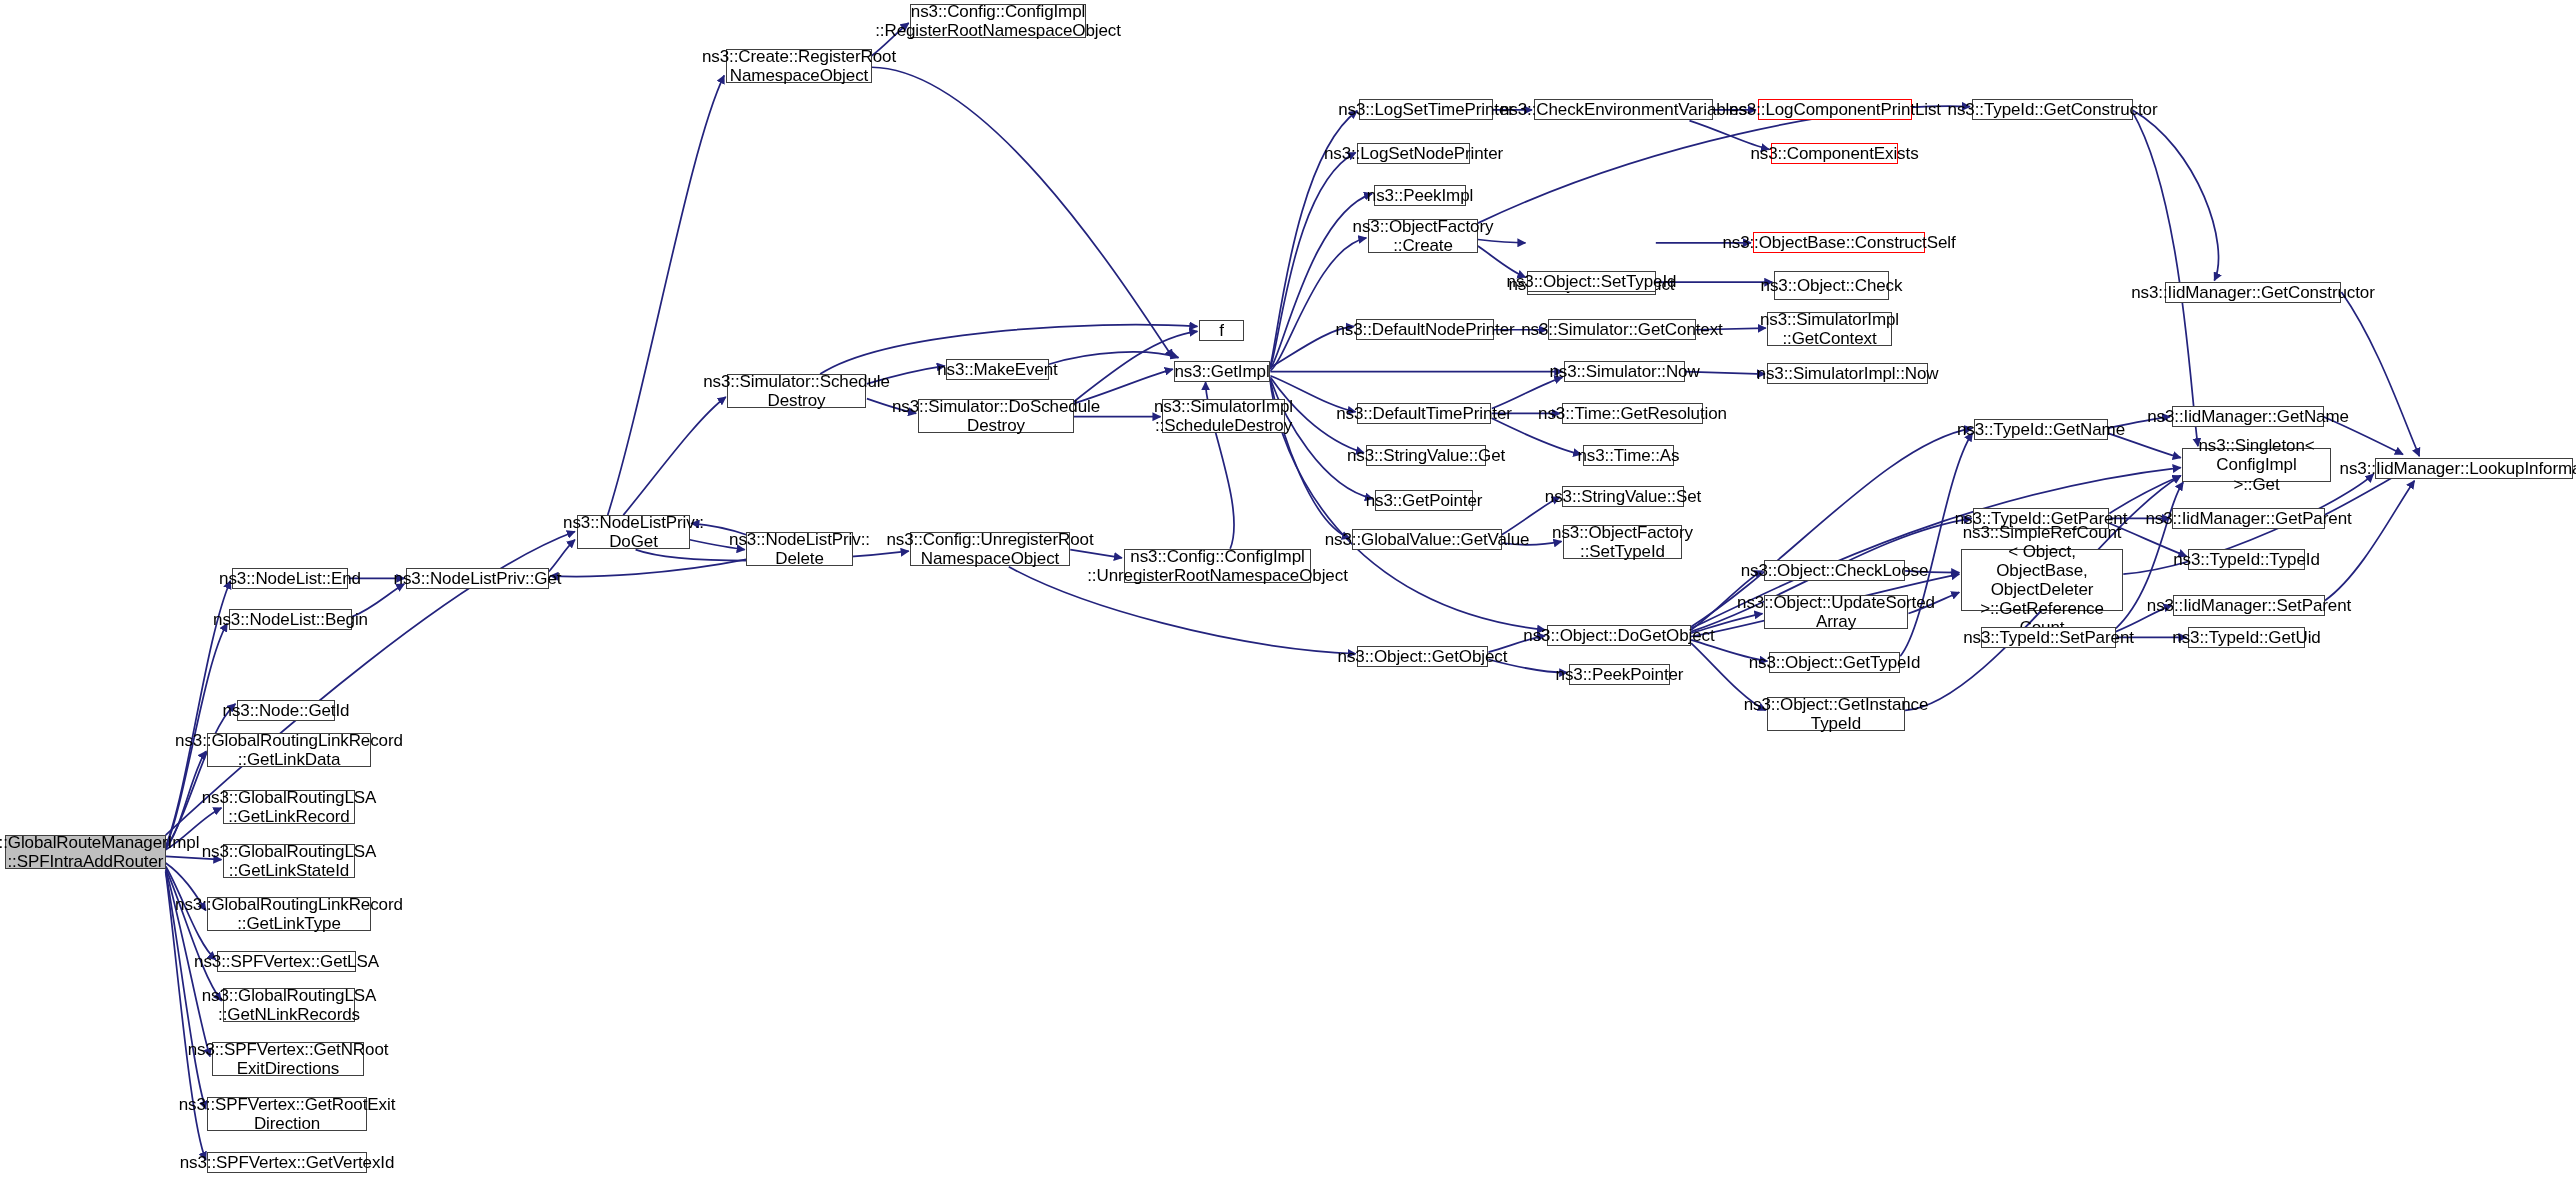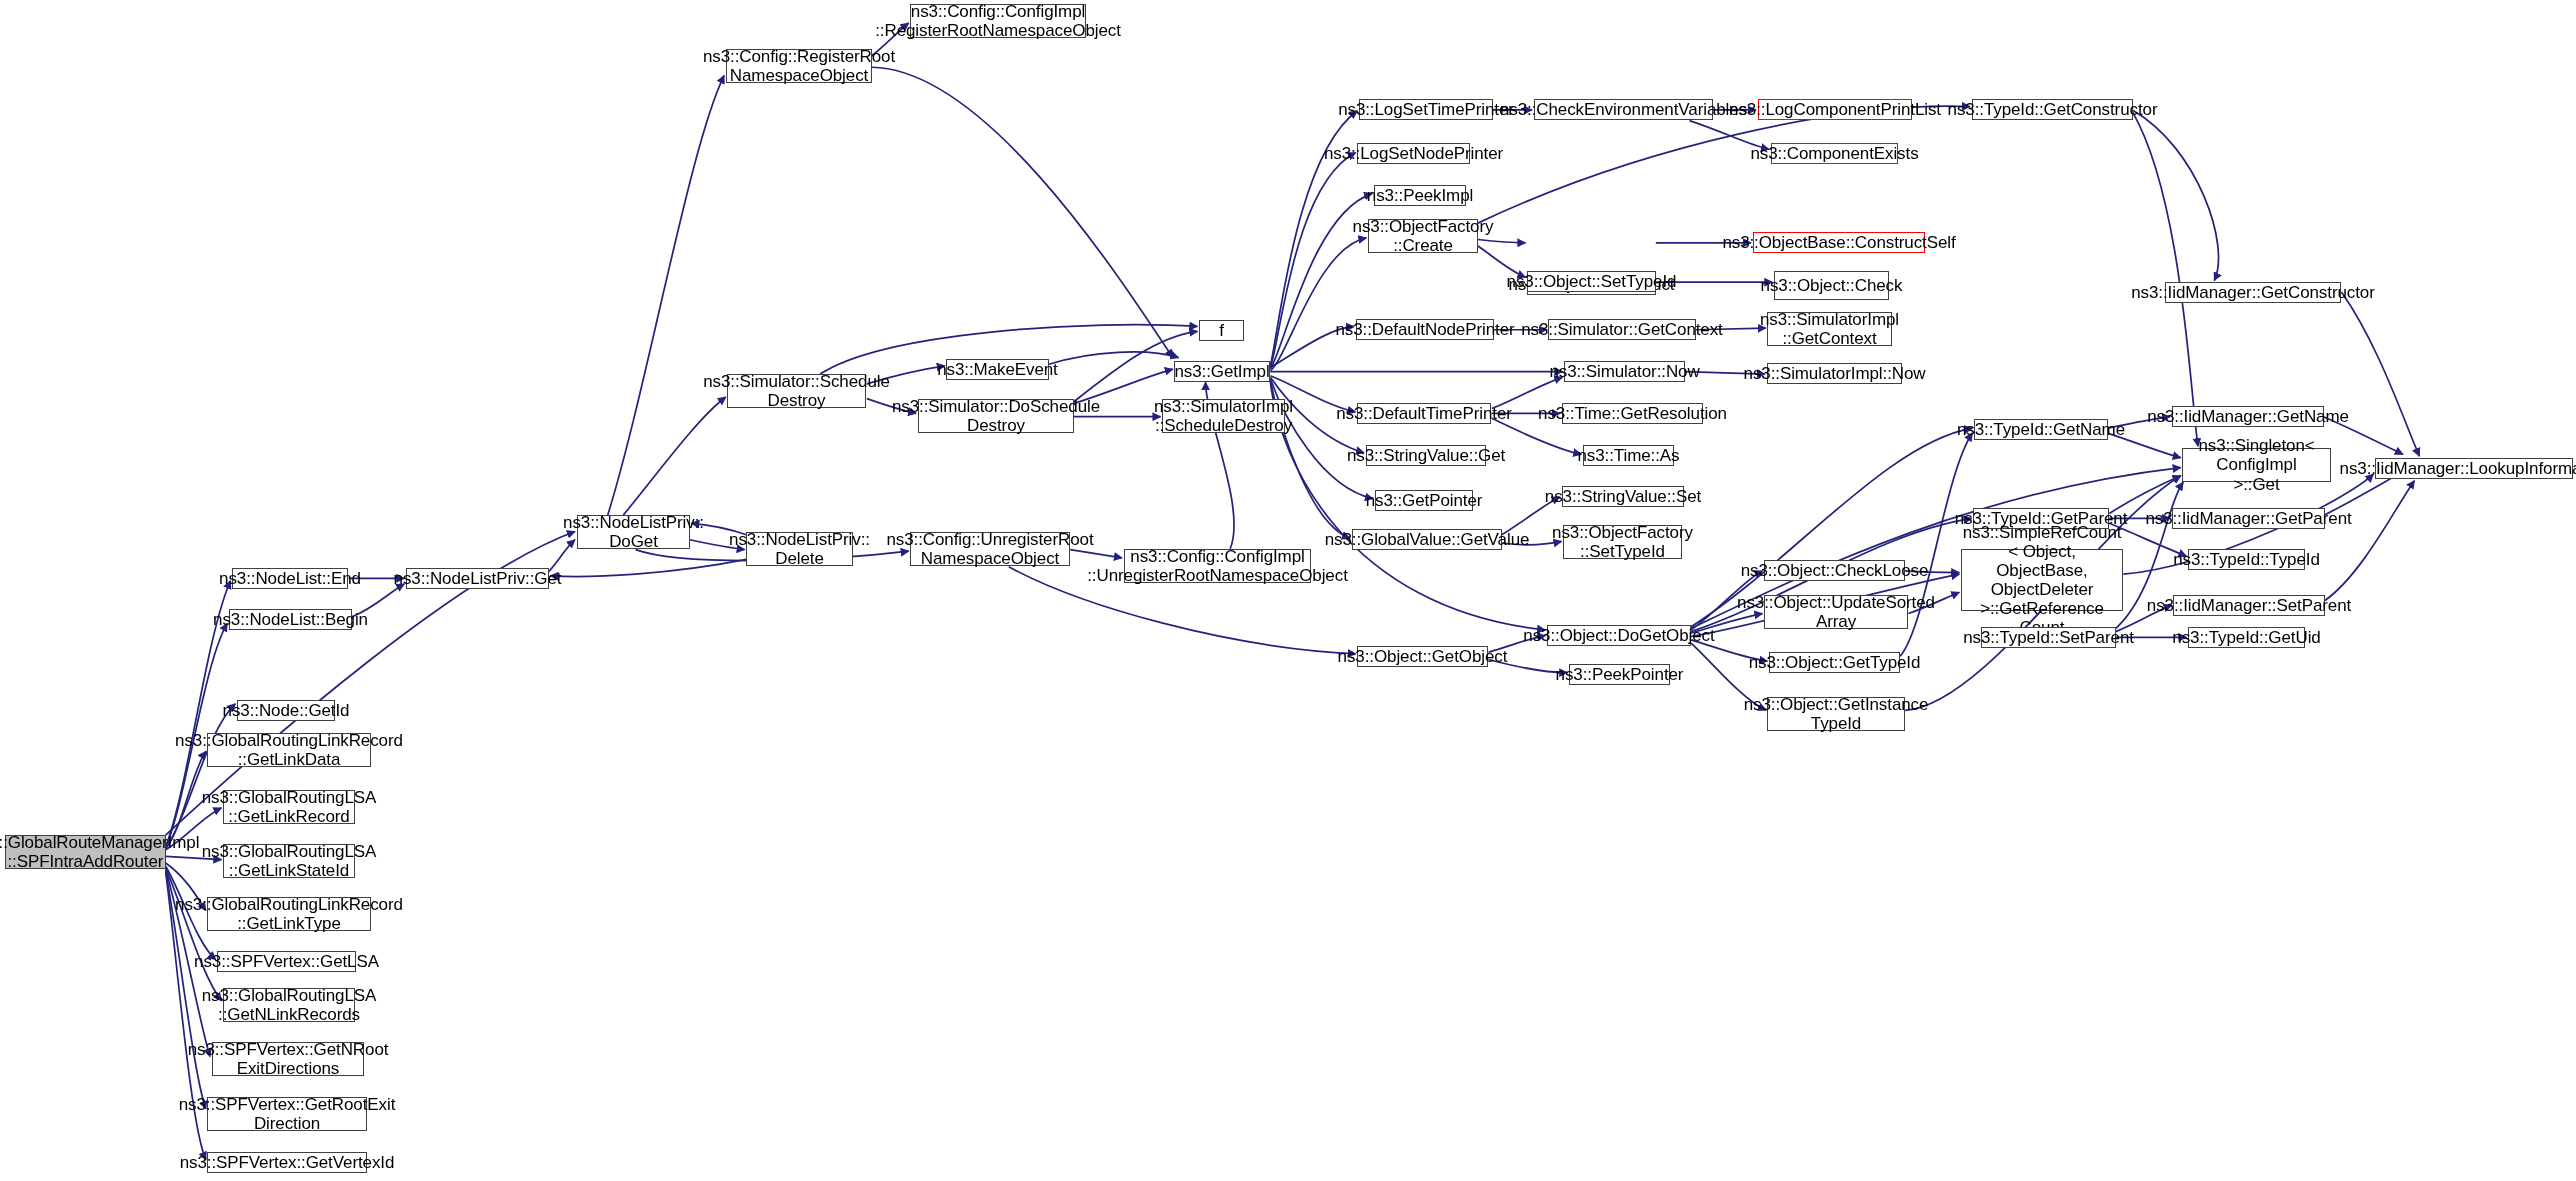--- a/index.html
+++ b/index.html
@@ -164,21 +164,21 @@
       <div class="node" style="left: 212px; top: 1042px; width: 152px; height: 34px;">ns3::SPFVertex::GetNRoot
 ExitDirections</div>
       <div class="node" style="left: 207px; top: 1097px; width: 160px; height: 34px;">ns3::SPFVertex::GetRootExit
 Direction</div>
       <div class="node" style="left: 207px; top: 1152px; width: 160px; height: 21.3px;">ns3::SPFVertex::GetVertexId</div>
       <div class="node" style="left: 577px; top: 515px; width: 113px; height: 34px;">ns3::NodeListPriv::
 DoGet</div>
       <div class="node" style="left: 406px; top: 568px; width: 143px; height: 21.3px;">ns3::NodeListPriv::Get</div>
       <div class="node" style="left: 746px; top: 532px; width: 107px; height: 34px;">ns3::NodeListPriv::
 Delete</div>
-      <div class="node" style="left: 726px; top: 49px; width: 146px; height: 34px;">ns3::Config::RegisterRoot
+      <div class="node" style="left: 726px; top: 49px; width: 146px; height: 34px;">ns3::Create::RegisterRoot
 NamespaceObject</div>
       <div class="node" style="left: 910px; top: 4.1px; width: 176px; height: 34px;">ns3::Config::ConfigImpl
 ::RegisterRootNamespaceObject</div>
       <div class="node" style="left: 727px; top: 374px; width: 139px; height: 34px;">ns3::Simulator::Schedule
 Destroy</div>
       <div class="node" style="left: 946px; top: 359px; width: 103px; height: 21.3px;">ns3::MakeEvent</div>
       <div class="node" style="left: 918px; top: 399px; width: 156px; height: 34px;">ns3::Simulator::DoSchedule
 Destroy</div>
       <div class="node" style="left: 1162px; top: 399px; width: 123px; height: 34px;">ns3::SimulatorImpl
 ::ScheduleDestroy</div>
@@ -198,21 +198,21 @@
       <div class="node redborder" style="left: 1771px; top: 143px; width: 127px; height: 21.3px;">ns3::ComponentExists</div>
       <div class="node" style="left: 1527px; top: 232px; width: 129px; height: 21.3px; margin-top: 42px;">ns3::Object::Construct</div>
       <div class="node redborder" style="left: 1753px; top: 232px; width: 172px; height: 21.3px;">ns3::ObjectBase::ConstructSelf</div>
       <div class="node" style="left: 1527px; top: 271px; width: 129px; height: 21.3px;">ns3::Object::SetTypeId</div>
       <div class="node" style="left: 1774px; top: 271px; width: 115px; height: 29px;">ns3::Object::Check</div>
       <div class="node" style="left: 1356px; top: 319px; width: 138px; height: 21.3px;">ns3::DefaultNodePrinter</div>
       <div class="node" style="left: 1548px; top: 319px; width: 148px; height: 21.3px;">ns3::Simulator::GetContext</div>
       <div class="node" style="left: 1767px; top: 312px; width: 125px; height: 34px;">ns3::SimulatorImpl
 ::GetContext</div>
       <div class="node" style="left: 1564px; top: 361px; width: 121px; height: 21.3px;">ns3::Simulator::Now</div>
-      <div class="node" style="left: 1767px; top: 363px; width: 135px; height: 21.3px;">ns3::SimulatorImpl::Now</div>
+      <div class="node" style="left: 1767px; top: 363px; width: 161px; height: 21.3px;">ns3::SimulatorImpl::Now</div>
       <div class="node" style="left: 1357px; top: 403px; width: 134px; height: 21.3px;">ns3::DefaultTimePrinter</div>
       <div class="node" style="left: 1562px; top: 403px; width: 141px; height: 21.3px;">ns3::Time::GetResolution</div>
       <div class="node" style="left: 1583px; top: 445px; width: 91px; height: 21.3px;">ns3::Time::As</div>
       <div class="node" style="left: 1366px; top: 445px; width: 120px; height: 21.3px;">ns3::StringValue::Get</div>
       <div class="node" style="left: 1375px; top: 490px; width: 98px; height: 21.3px;">ns3::GetPointer</div>
       <div class="node" style="left: 1562px; top: 486px; width: 122px; height: 21.3px;">ns3::StringValue::Set</div>
       <div class="node" style="left: 1352px; top: 529px; width: 150px; height: 21.3px;">ns3::GlobalValue::GetValue</div>
       <div class="node" style="left: 1563px; top: 525px; width: 119px; height: 34px;">ns3::ObjectFactory
 ::SetTypeId</div>
       <div class="node" style="left: 1357px; top: 646px; width: 131px; height: 21.3px;">ns3::Object::GetObject</div>

